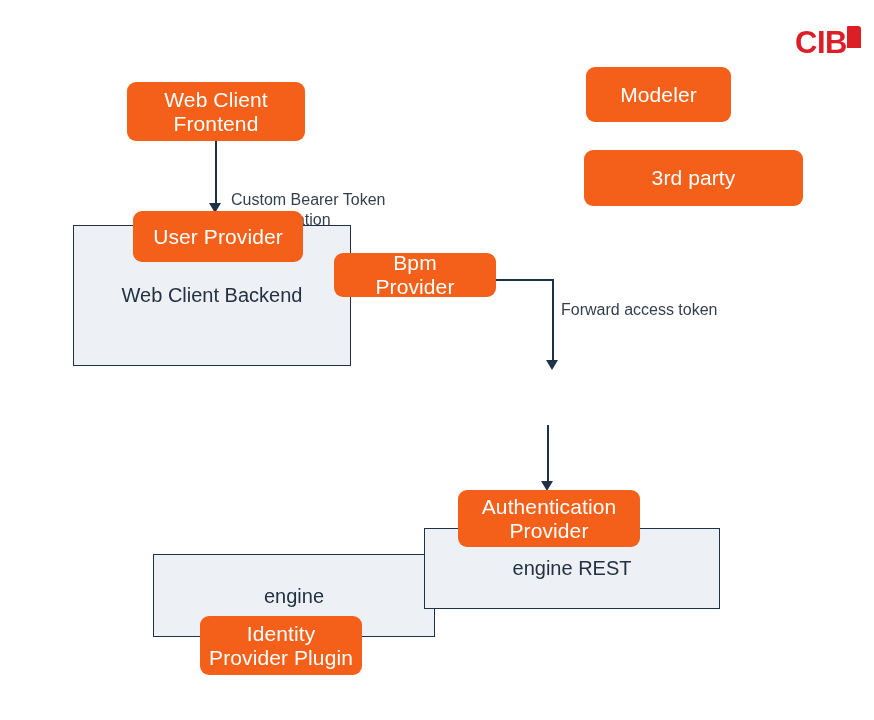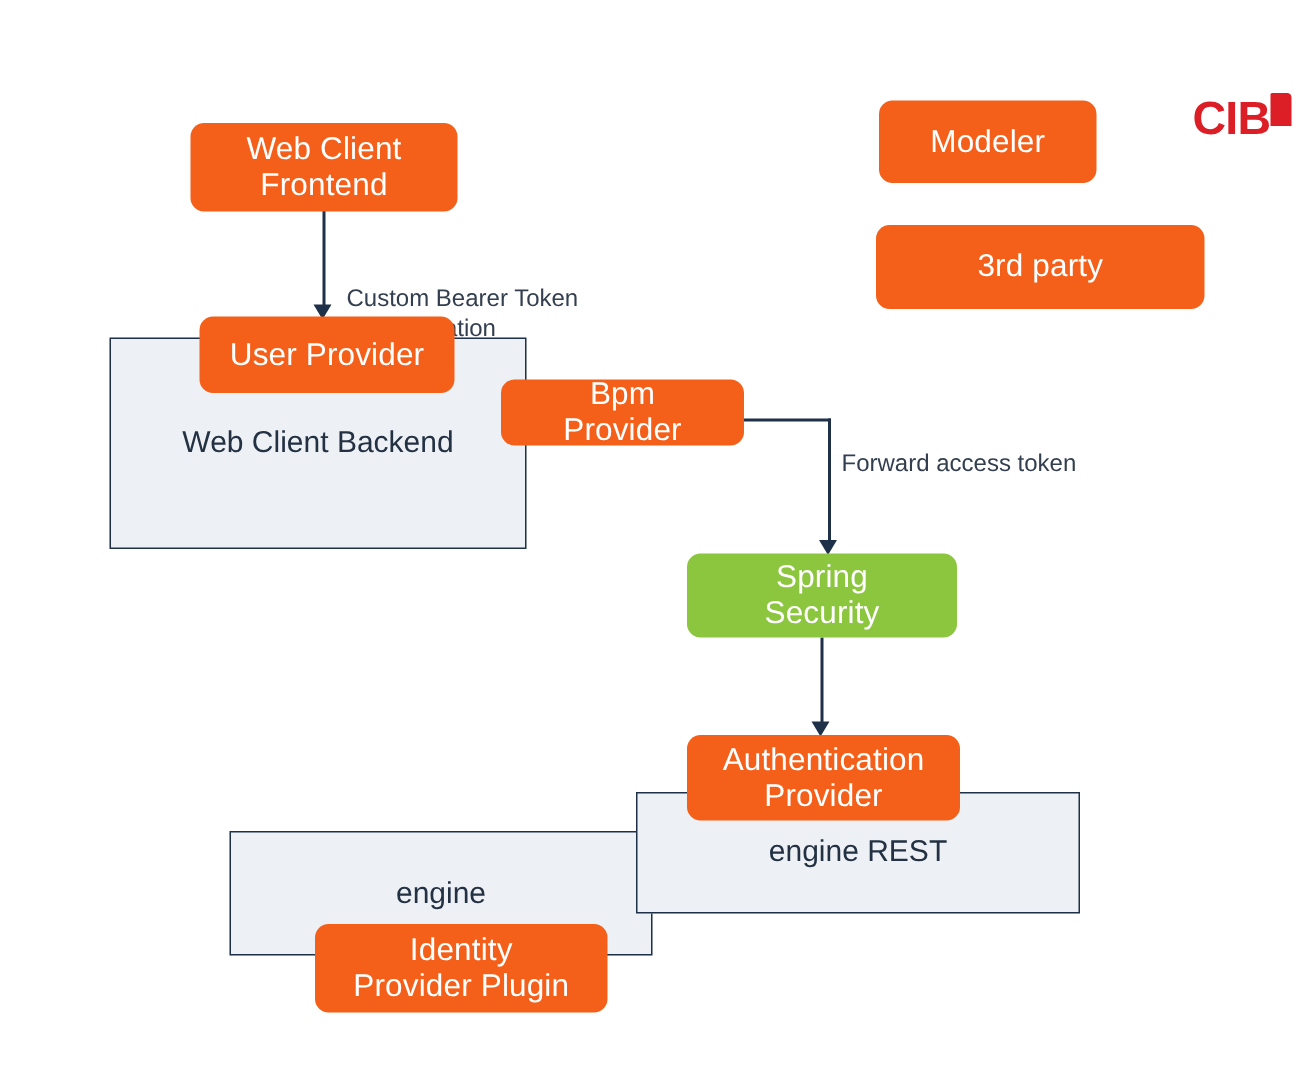--- a/index.html
+++ b/index.html
@@ -88,21 +88,20 @@
     text-align: left;
   }
 
   
   #cib-logo {
     position: absolute;
     left: 795px;
     top: 26px;
     width: 68px;
     height: 34px;
-    margin-top: 36px;
   }
   #cib-logo .cib-text {
     position: absolute;
     left: 0;
     top: 0;
     font-family: "Liberation Sans", sans-serif;
     font-size: 31px;
     font-weight: bold;
     color: #DC1F26;
     letter-spacing: -0.5px;
@@ -169,28 +168,24 @@
   </div>
 
   <div class="node node-orange" style="left:586px; top:67px; width:145px; height:55px; z-index:5;">
     <span>Modeler</span>
   </div>
 
   <div class="node node-orange" style="left:584px; top:150px; width:219px; height:56px; z-index:5;">
     <span>3rd party</span>
   </div>
 
-  <div class="node node-green" style="left:458px; top:369px; width:180px; height:56px; z-index:5;">
-    <span>Spring
-Security</span>
-  </div>
 
   <div class="node node-orange" style="left:458px; top:490px; width:182px; height:57px; z-index:6;">
     <span>Authentication
 Provider</span>
   </div>
 
-  <div class="node node-orange" style="left:210px; top:616px; width:195px; height:59px; z-index:6;">
+  <div class="node node-orange" style="left:200px; top:616px; width:162px; height:59px; z-index:6;">
     <span>Identity
 Provider Plugin</span>
   </div>
 
 </div>
 
 </body></html>

